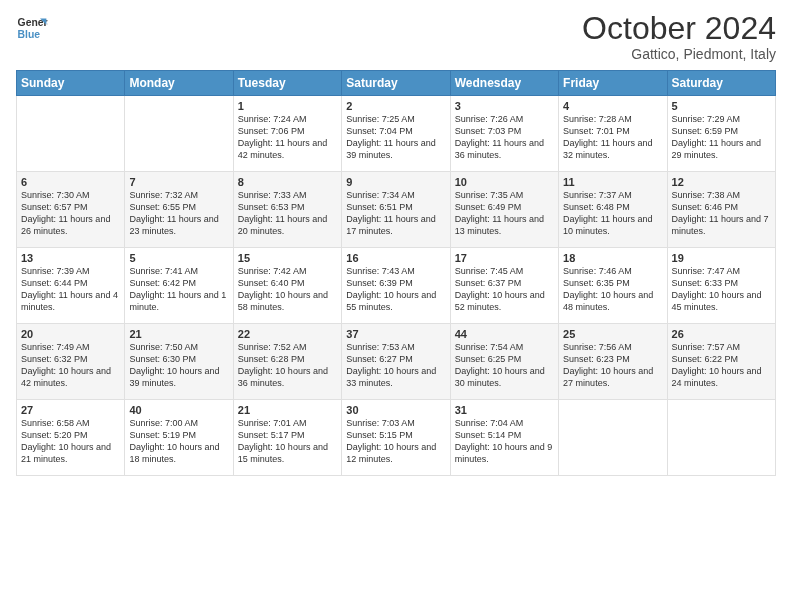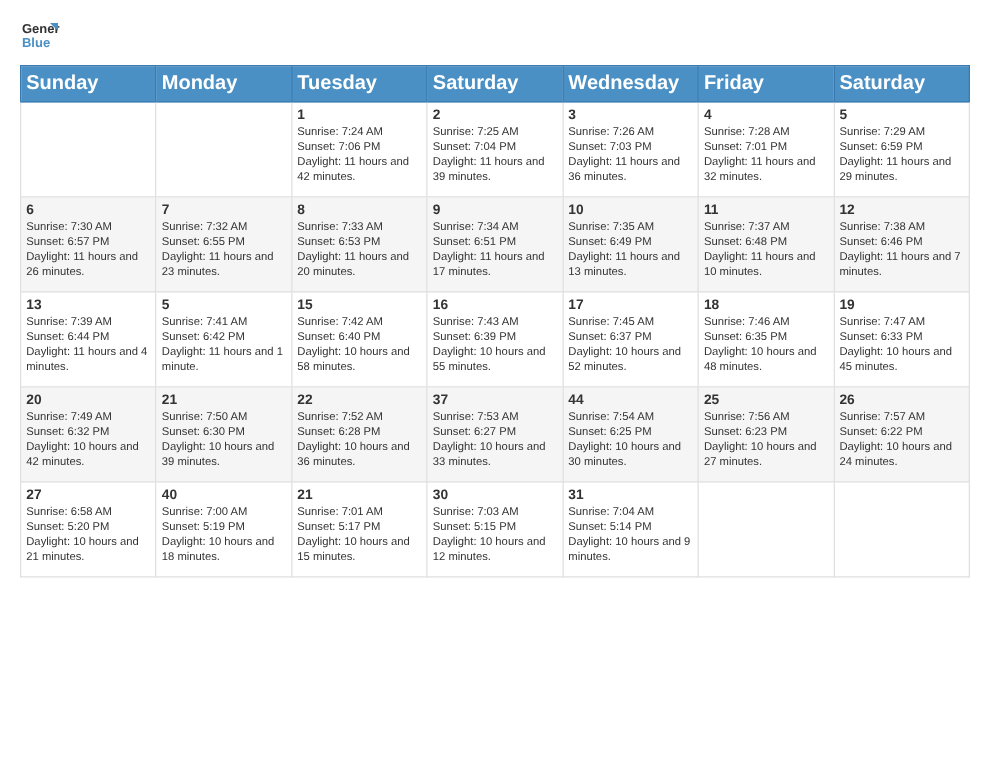--- a/index.html
+++ b/index.html
@@ -49,21 +49,21 @@
       width: 100%;
       border-collapse: collapse;
       table-layout: fixed;
     }
     thead tr {
       background: #4a90c4;
       color: white;
     }
     thead th {
       padding: 5px 4px;
-      font-size: 16px;
+      font-size: 12px;
       font-weight: bold;
       text-align: left;
       border: 1px solid #3a7ab0;
     }
     tbody tr {
       border-bottom: 1px solid #ddd;
     }
     tbody td {
       padding: 4px 4px;
       font-size: 9.5px;
@@ -98,20 +98,24 @@
 <body>
 
 <div class="page">
   <div class="header">
     <div class="logo">
       <svg class="logo-icon" viewBox="0 0 40 40">
         <text x="2" y="18" font-size="13" font-weight="bold" fill="#333">General</text>
         <text x="2" y="32" font-size="13" font-weight="bold" fill="#4a90c4">Blue</text>
         <polygon points="30,8 38,8 38,16" fill="#4a90c4"></polygon>
       </svg>
+    </div>
+    <div class="title-block">
+      <div class="month-title">October 2024</div>
+      <div class="location">Gattico, Piedmont, Italy</div>
     </div>
   </div>
 
   <table>
     <thead>
       <tr>
       <th>Sunday</th>
           <th>Monday</th>
           <th>Tuesday</th>
           <th>Saturday</th>

